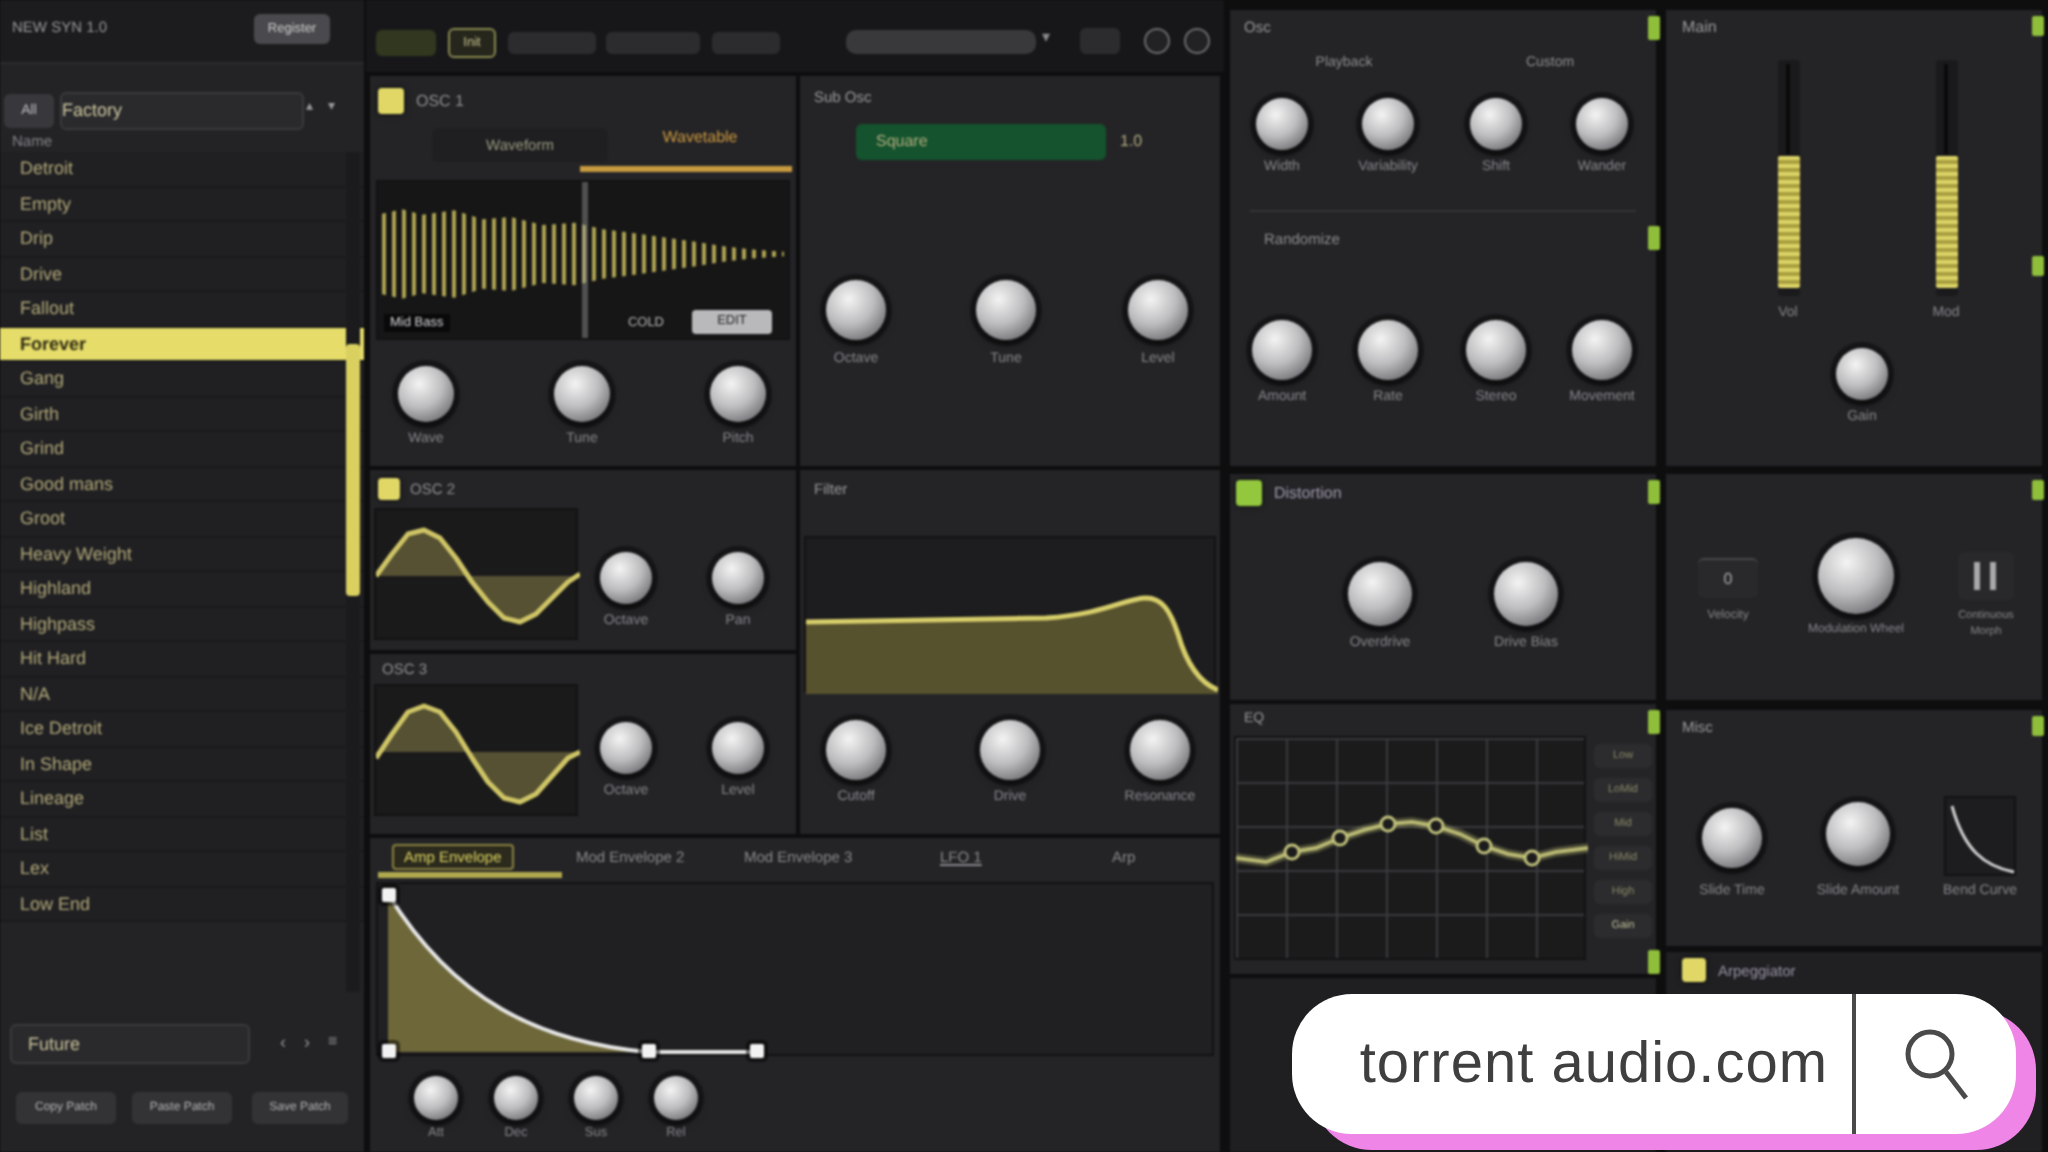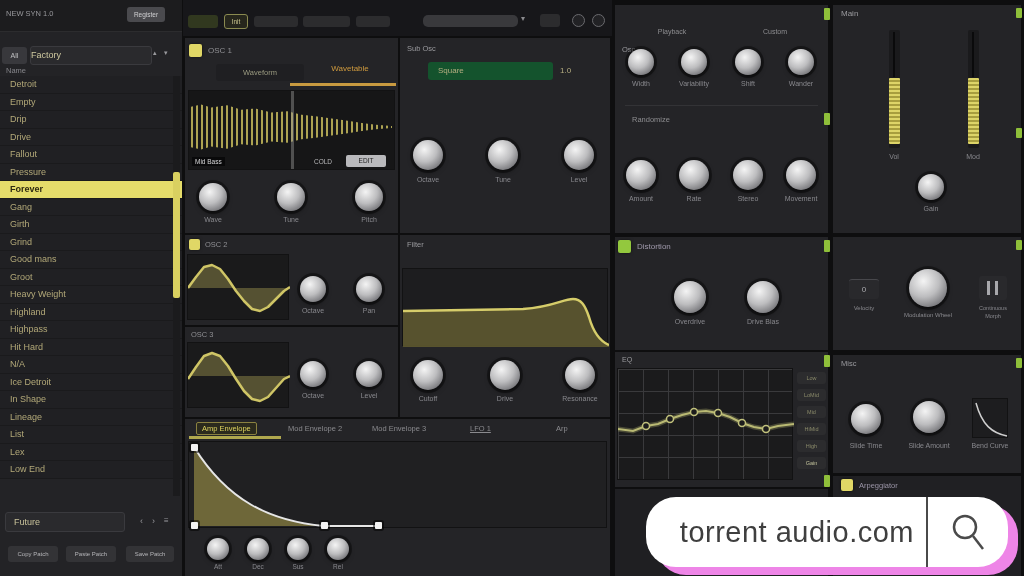--- a/index.html
+++ b/index.html
@@ -57,21 +57,20 @@
   <div class="t" style="left:153px;top:49px;font-size:7px;color:#9a9a9e;">▴</div>
   <div class="t" style="left:164px;top:49px;font-size:7px;color:#9a9a9e;">▾</div>
   <div class="t" style="left:6px;top:66px;font-size:7.5px;color:#85858a;">Name</div>
 
   <div class="abs" style="left:0;top:76px;width:182px;height:420px;">
     <div class="preset-row">Detroit</div>
     <div class="preset-row">Empty</div>
     <div class="preset-row">Drip</div>
     <div class="preset-row">Drive</div>
     <div class="preset-row">Fallout</div>
-    <div class="preset-row">Pressure</div>
     <div class="preset-row sel">Forever</div>
     <div class="preset-row">Gang</div>
     <div class="preset-row">Girth</div>
     <div class="preset-row">Grind</div>
     <div class="preset-row">Good mans</div>
     <div class="preset-row">Groot</div>
     <div class="preset-row">Heavy Weight</div>
     <div class="preset-row">Highland</div>
     <div class="preset-row">Highpass</div>
     <div class="preset-row">Hit Hard</div>
@@ -199,21 +198,21 @@
   <div class="knob" style="left:207px;top:538px;width:22px;height:22px;"></div>
   <div class="klabel" style="left:218px;top:563px;font-size:6.5px;">Att</div>
   <div class="knob" style="left:247px;top:538px;width:22px;height:22px;"></div>
   <div class="klabel" style="left:258px;top:563px;font-size:6.5px;">Dec</div>
   <div class="knob" style="left:287px;top:538px;width:22px;height:22px;"></div>
   <div class="klabel" style="left:298px;top:563px;font-size:6.5px;">Sus</div>
   <div class="knob" style="left:327px;top:538px;width:22px;height:22px;"></div>
   <div class="klabel" style="left:338px;top:563px;font-size:6.5px;">Rel</div>
 
   <div class="panel" style="left:615px;top:5px;width:213px;height:228px;"></div>
-  <div class="t" style="left:622px;top:9px;font-size:7.5px;margin-top:36px;">Osc</div>
+  <div class="t" style="left:622px;top:9px;font-size:7.5px;">Osc</div>
   <div class="t tc" style="left:632px;top:28px;width:80px;font-size:7px;color:#8d8d90;">Playback</div>
   <div class="t tc" style="left:735px;top:28px;width:80px;font-size:7px;color:#8d8d90;">Custom</div>
   <div class="knob" style="left:628px;top:49px;width:26px;height:26px;"></div>
   <div class="klabel" style="left:641px;top:80px;">Width</div>
   <div class="knob" style="left:681px;top:49px;width:26px;height:26px;"></div>
   <div class="klabel" style="left:694px;top:80px;">Variability</div>
   <div class="knob" style="left:735px;top:49px;width:26px;height:26px;"></div>
   <div class="klabel" style="left:748px;top:80px;">Shift</div>
   <div class="knob" style="left:788px;top:49px;width:26px;height:26px;"></div>
   <div class="klabel" style="left:801px;top:80px;">Wander</div>

